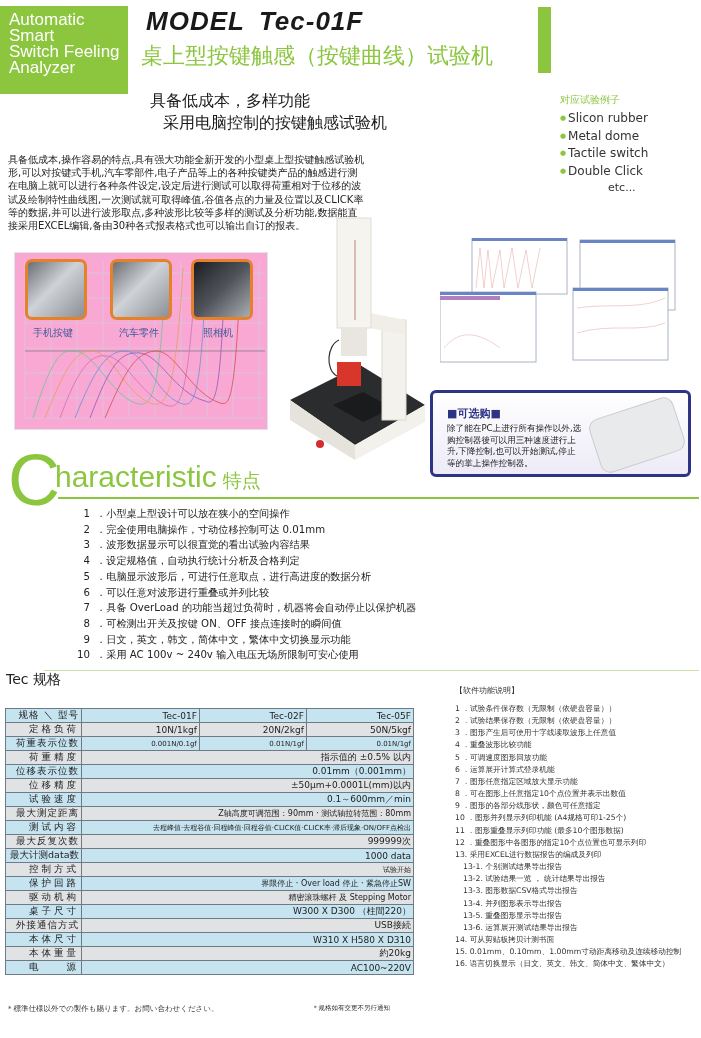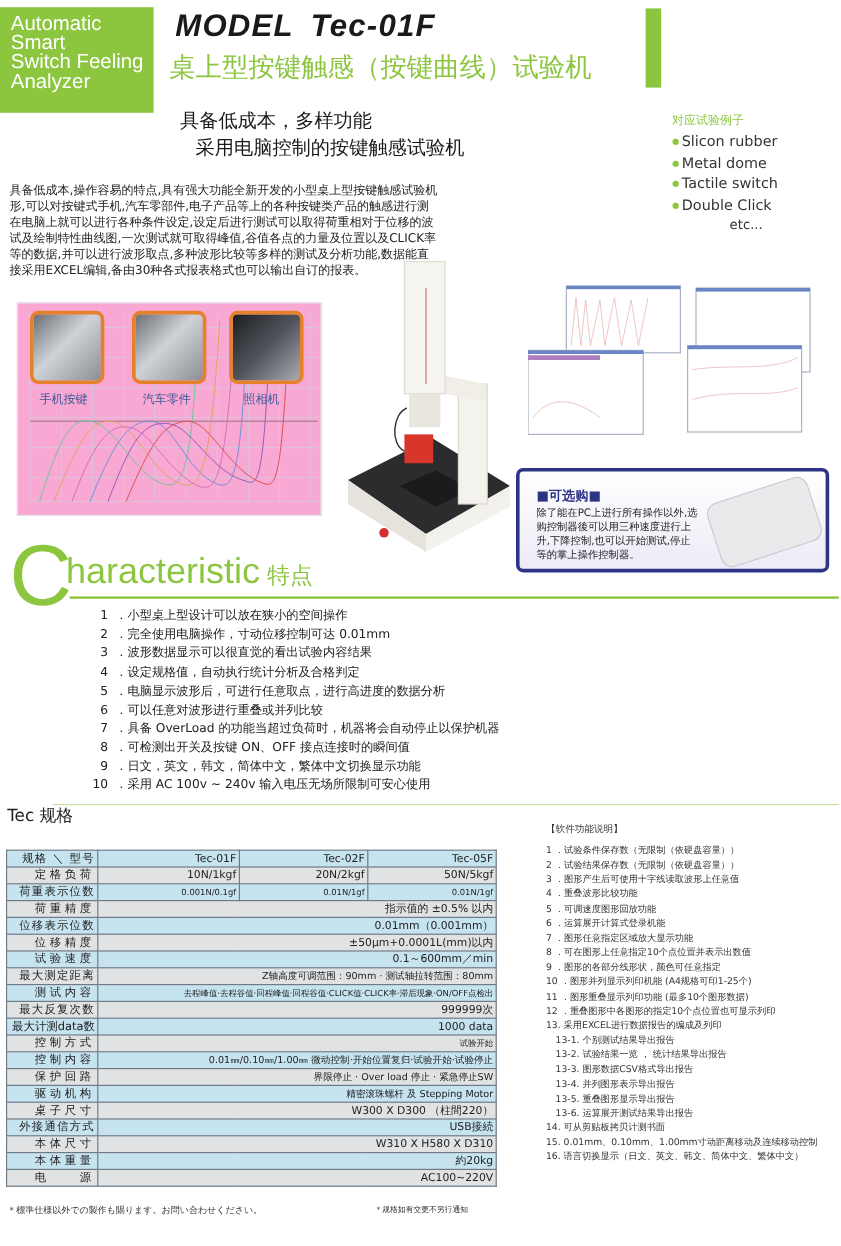--- a/index.html
+++ b/index.html
@@ -248,24 +248,20 @@
       </tr>
   <tr>
         <td class="key" style="letter-spacing:0">最大计测data数</td>
         <td colspan="3">1000 data</td>
       </tr>
   <tr>
         <td class="key">控制方式</td>
         <td colspan="3" class="small">试验开始</td>
       </tr>
   <tr>
-        <td class="key">控制内容</td>
-        <td colspan="3" class="small" style="font-size:8px">0.01㎜/0.10㎜/1.00㎜ 微动控制·开始位置复归·试验开始·试验停止</td>
-      </tr>
-  <tr>
         <td class="key">保护回路</td>
         <td colspan="3" class="small" style="font-size:8px">界限停止 · Over load 停止 · 紧急停止SW</td>
       </tr>
   <tr>
         <td class="key">驱动机构</td>
         <td colspan="3" class="small" style="font-size:8px">精密滚珠螺杆 及 Stepping Motor</td>
       </tr>
   <tr>
         <td class="key">桌子尺寸</td>
         <td colspan="3">W300 X D300 （柱間220）</td>

